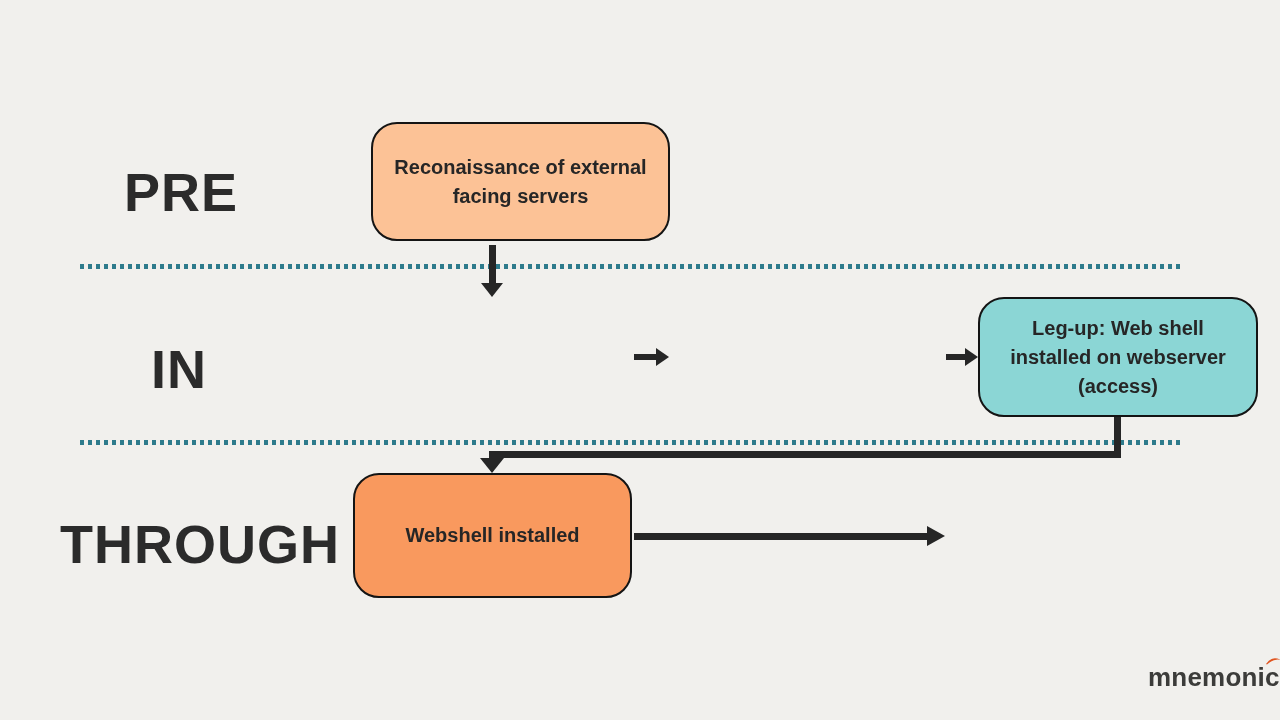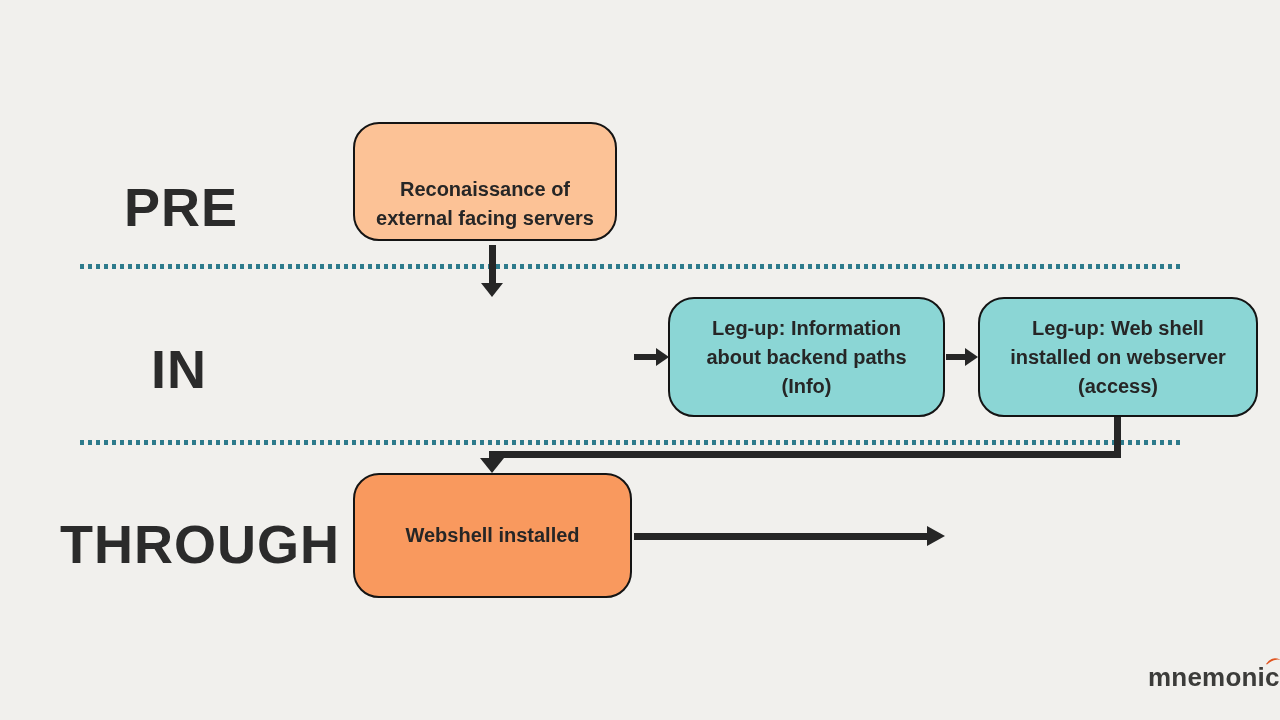--- a/index.html
+++ b/index.html
@@ -16,21 +16,21 @@
   }
   
   .phase-label {
     position: absolute;
     font-weight: bold;
     font-size: 54px;
     letter-spacing: 1px;
     color: #2b2b2b;
     white-space: nowrap;
   }
-  .phase-pre     { left: 124px; top: 176px; text-align: center; }
+  .phase-pre     { left: 124px; top: 161px; text-align: center; }
   .phase-in      { left: 151px; top: 338px; }
   .phase-through { left: 60px;  top: 513px; }
 
   
   .separator {
     position: absolute;
     left: 80px;
     width: 1103px;
     height: 5px;
     background-image: repeating-linear-gradient(to right, #2e7b8c 0 4px, transparent 4px 8px);
@@ -51,21 +51,21 @@
     font-weight: bold;
     font-size: 20px;
     line-height: 29px;
     color: #262626;
     padding: 6px 18px;
   }
   .node--peach  { background: #fcc296; }
   .node--orange { background: #f9995e; }
   .node--teal   { background: #8bd6d5; }
 
-  .node-recon          { left: 353px; top: 122px; width: 264px; height: 119px; align-items: flex-end; }
+  .node-recon          { left: 371px; top: 122px; width: 299px; height: 119px; }
   .node-attempts       { left: 353px; top: 296px; width: 279px; height: 123px; }
   .node-legup-info     { left: 668px; top: 297px; width: 277px; height: 120px; }
   .node-legup-webshell { left: 978px; top: 297px; width: 280px; height: 120px; }
   .node-webshell       { left: 353px; top: 473px; width: 279px; height: 125px; }
 
   
   .line { position: absolute; background: #262626; }
   .head { position: absolute; width: 0; height: 0; }
 
   
@@ -130,23 +130,20 @@
   <div class="phase-label phase-through">THROUGH</div>
 
   <div class="separator separator-1"></div>
   <div class="separator separator-2"></div>
 
   <div class="node node--peach node-recon">
     <span>Reconaissance of external facing servers</span>
   </div>
 
 
-  <div class="node node--teal node-legup-info">
-    <span>Leg-up: Information about backend paths (Info)</span>
-  </div>
 
   <div class="node node--teal node-legup-webshell">
     <span>Leg-up: Web shell installed on webserver (access)</span>
   </div>
 
   <div class="node node--orange node-webshell">
     <span>Webshell installed</span>
   </div>
 
   <div>

